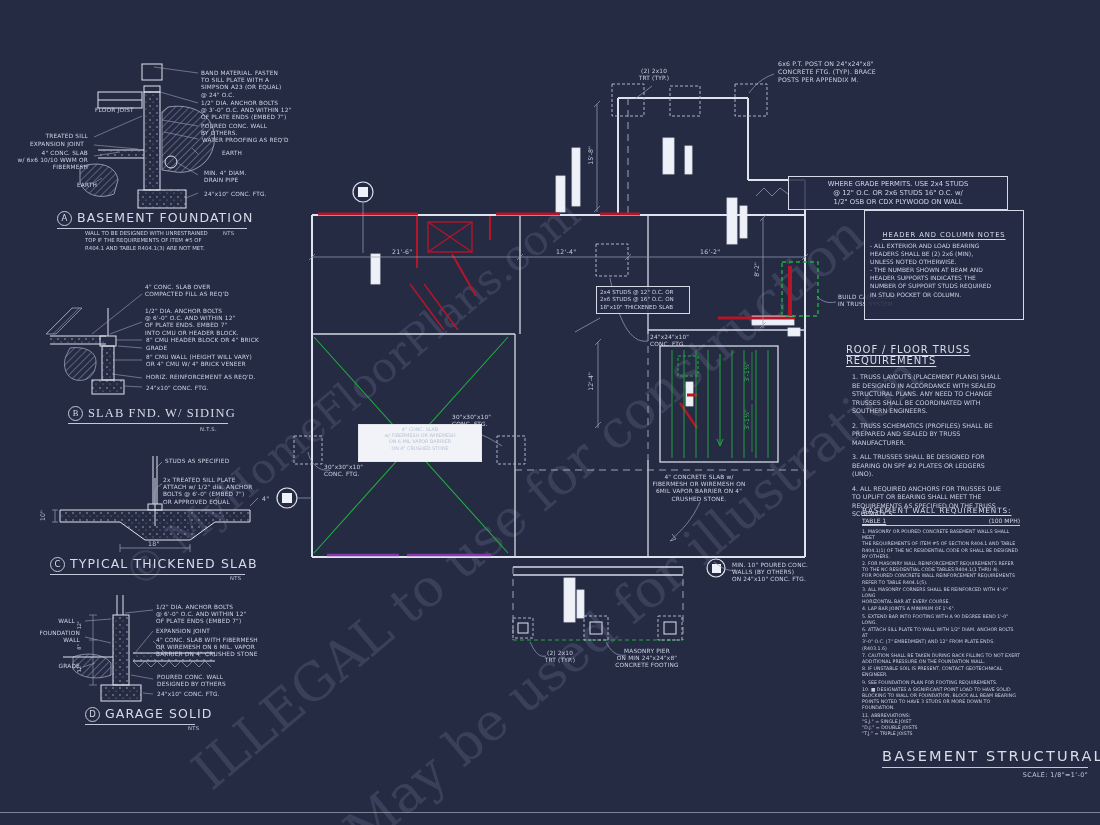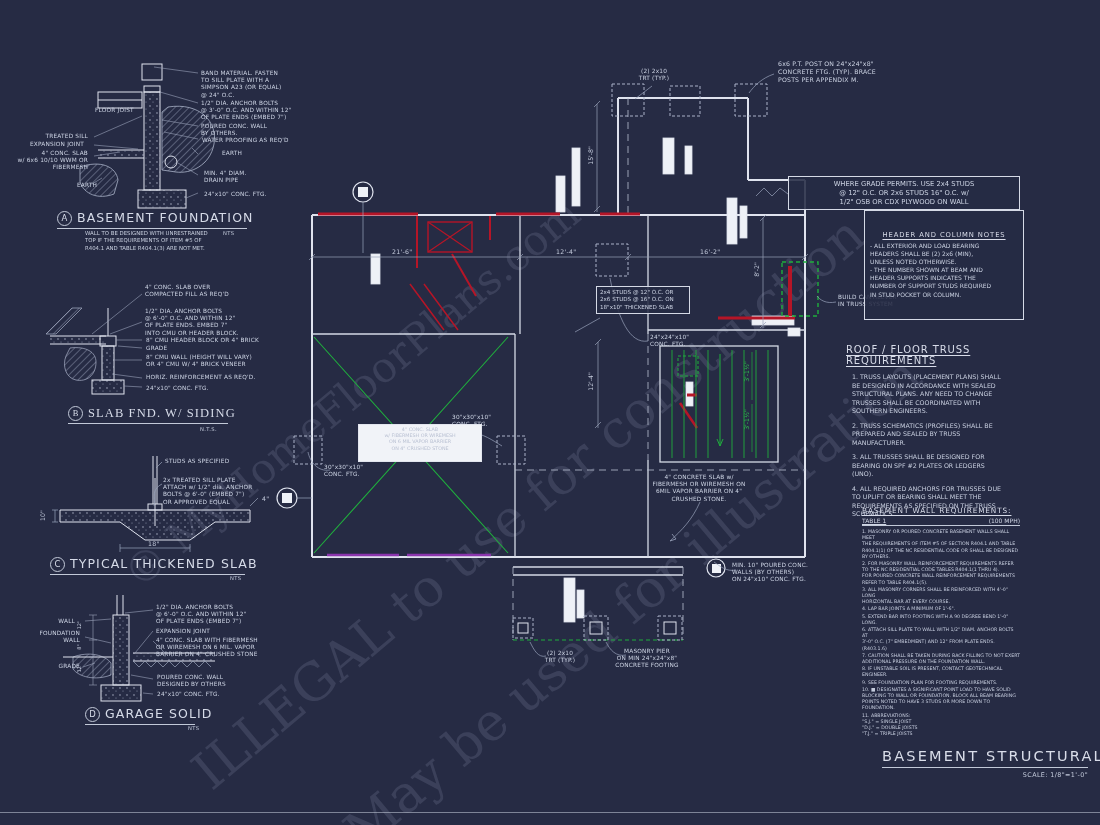--- a/index.html
+++ b/index.html
@@ -7,21 +7,21 @@
          font-family:"DejaVu Sans",sans-serif;-webkit-font-smoothing:antialiased;}
   .abs{position:absolute;}
   svg{position:absolute;overflow:visible;}
   .lb{position:absolute;font-size:5.8px;line-height:1.25;color:#ccd3e3;white-space:pre-line;letter-spacing:.2px;}
   .lbr{text-align:right;}
   .lbc{text-align:center;}
   .dimh{position:absolute;font-size:6.2px;color:#c3cadb;letter-spacing:.3px;white-space:nowrap;}
   .vd{position:absolute;font-size:6.2px;color:#c3cadb;width:44px;text-align:center;
       transform:rotate(-90deg);transform-origin:center;white-space:nowrap;}
   .vd.g{color:#2fbd4d;}
-  .pbox{position:absolute;border:1px solid #d5dae6;padding:3px 11px;font-size:6px;line-height:1.3;
+  .pbox{position:absolute;border:1px solid #d5dae6;padding:3px 5px;font-size:6px;line-height:1.3;
         color:#ccd3e3;white-space:pre-line;background:rgba(38,43,68,.88);}
   .dt{position:absolute;color:#d6dbe8;border-bottom:1px solid #c2c9d8;padding-bottom:2px;
       font-size:12.5px;letter-spacing:1.1px;white-space:nowrap;}
   .dt .cl{display:inline-block;width:13px;height:13px;border:1px solid #c2c9d8;border-radius:50%;
       font-size:8.5px;line-height:13px;text-align:center;margin-right:5px;vertical-align:1px;letter-spacing:0;}
   .scale{position:absolute;font-size:5.2px;color:#c3cadb;letter-spacing:.4px;}
   .note{position:absolute;font-size:5.4px;line-height:1.35;color:#c6cddd;white-space:pre-line;}
   .wm{position:absolute;font-family:"DejaVu Serif",serif;color:rgba(190,200,225,.14);
       transform:rotate(-40deg);transform-origin:0 50%;white-space:nowrap;}
   .slabbox{position:absolute;background:#f1f3f8;border:1px solid #e2e5ee;color:#b9c0d2;

